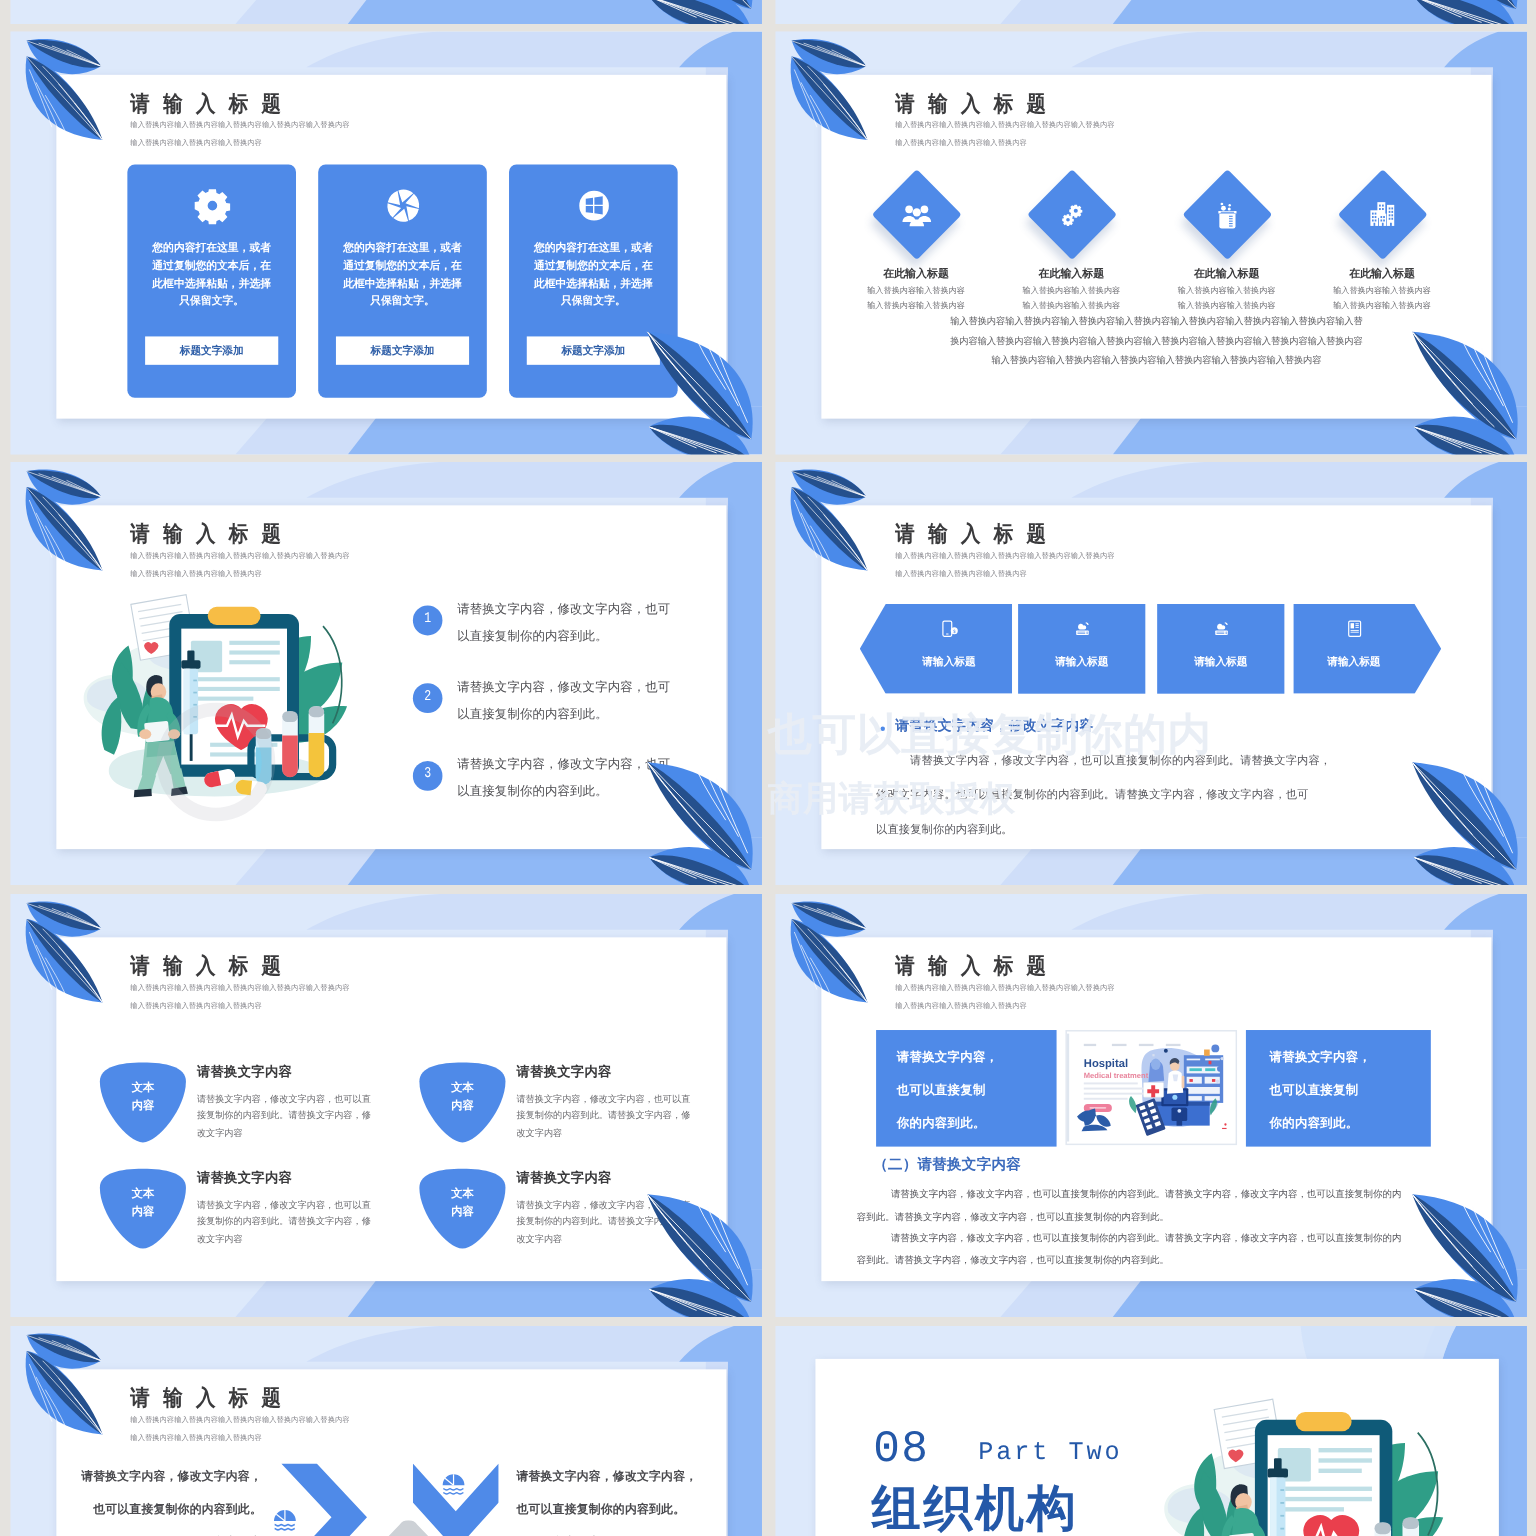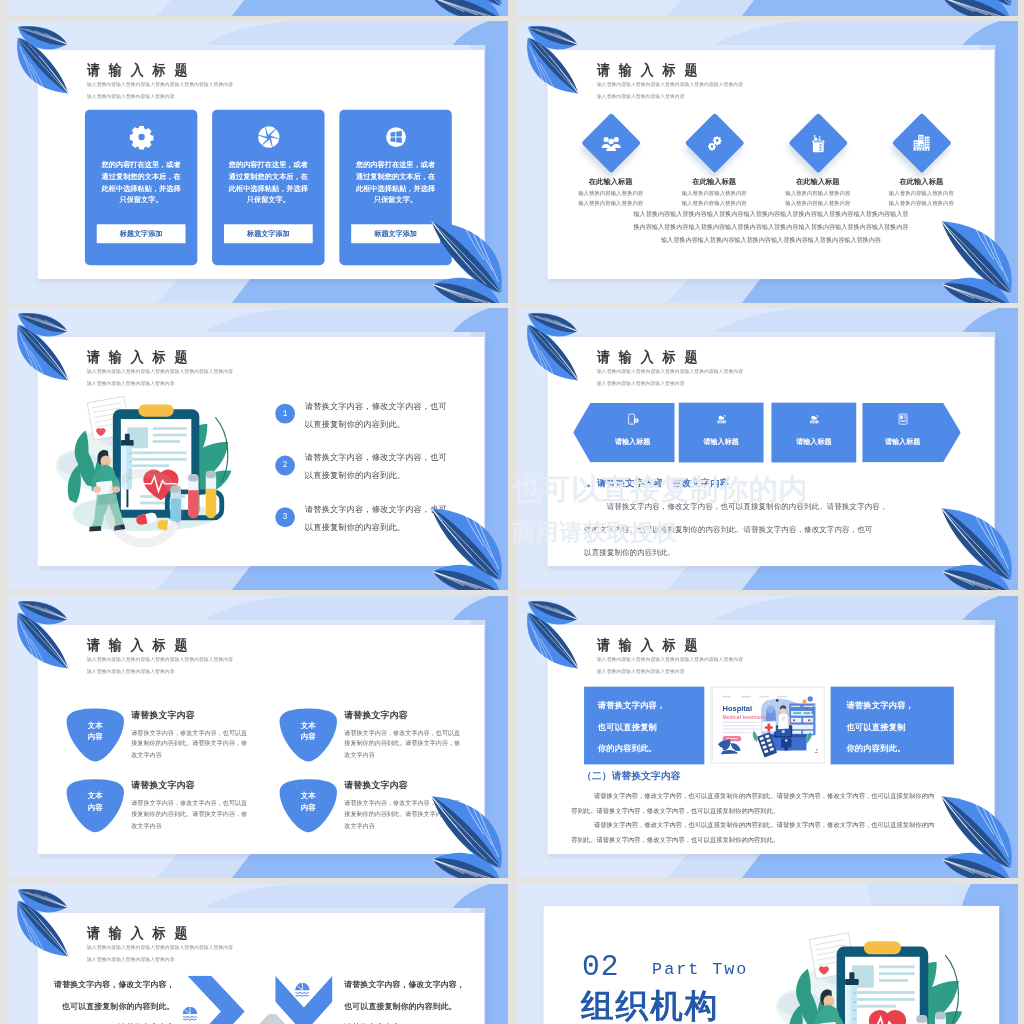--- a/index.html
+++ b/index.html
@@ -1038,21 +1038,21 @@
     </div>
     <div class="slidewrap" style="left: 517px; top: 884px;">
       <div class="slide">
         <svg class="bgsvg" viewBox="0 0 508 283" xmlns="http://www.w3.org/2000/svg">
       <rect x="0" y="0" width="508" height="283" fill="#dde9fb"></rect>
       <path d="M508,0 L508,180 C480,162 452,130 440,100 C428,70 432,30 446,0 Z" fill="#d4e3fa"></path>
       <path d="M508,0 L508,158 C482,140 458,110 450,82 C442,52 448,22 460,0 Z" fill="#8fb8f6"></path>
       <path d="M355,0 L460,0 C448,22 442,52 450,82 C437,64 412,50 392,48 C368,46 358,30 355,0 Z" fill="#cfe0fa" opacity=".75"></path>
     </svg>
         <div class="card" style="left: 27px; top: 22px; width: 462px; height: 240px;">
-          <div style="position:absolute;left:39px;top:46px;font-size:30px;font-weight:400;color:#2458a8;letter-spacing:1px;font-family:'Liberation Mono',monospace;line-height:30px;">02</div>
+          <div style="position:absolute;left:39px;top:46px;font-size:30px;font-weight:400;color:#2458a8;letter-spacing:1px;font-family:'Liberation Mono',monospace;line-height:30px;">08</div>
    <div style="position:absolute;left:110px;top:53px;font-size:17px;font-weight:400;color:#2458a8;letter-spacing:2px;font-family:'Liberation Mono',monospace;line-height:22px;">Part Two</div>
    <div style="position:absolute;left:38px;top:82px;font-size:33px;font-weight:700;color:#2458a8;letter-spacing:2px;line-height:36px;">组织机构</div>
    <div style="position:absolute;left:230px;top:25px;width:215px;height:157px;"><svg width="215" height="157" viewBox="0 0 250 182" xmlns="http://www.w3.org/2000/svg">
   <g>
     <path d="M8,94 C2,78 18,66 40,68 C30,50 58,38 74,48 C78,30 108,30 114,44 C140,34 168,44 172,62 C200,58 212,78 204,94 C192,116 120,126 70,120 C30,116 14,108 8,94Z" fill="#e9f4f3"></path>
     <path d="M28,150 C24,134 52,126 96,128 C150,130 202,136 208,148 C214,162 150,170 100,168 C52,166 32,162 28,150Z" fill="#ddeeee"></path>
     <path d="M10,90 C6,76 24,68 44,72 C62,76 64,88 54,94 C40,102 16,100 10,90Z" fill="#dde9f2"></path>
     <path d="M60,52 C66,38 94,34 110,40 C120,44 116,58 104,62 C86,68 62,62 60,52Z" fill="#dde9f2"></path>
   </g>
   <g>

